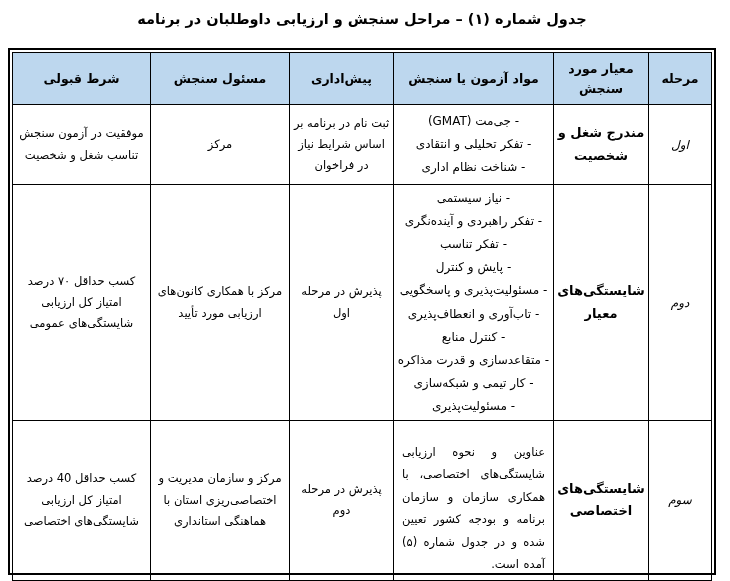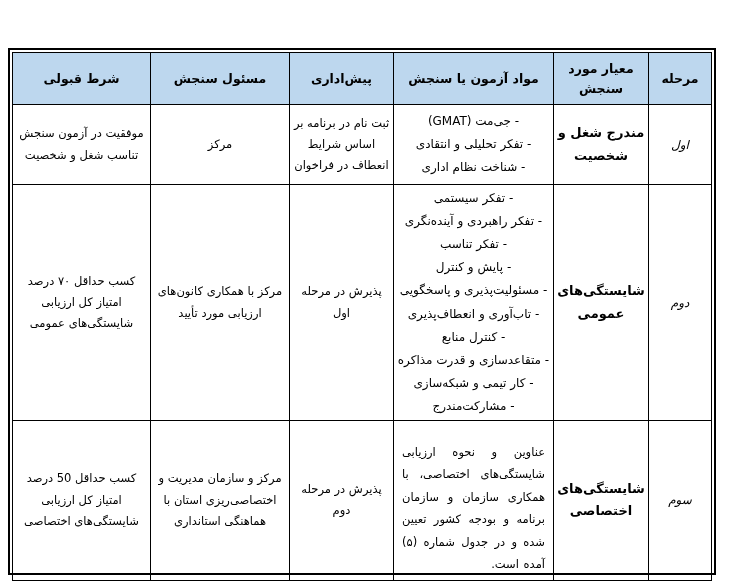--- a/index.html
+++ b/index.html
@@ -77,20 +77,21 @@
   }
   tr.r1 { height: 80px; }
   tr.r2 { height: 236px; }
   tr.r3 { height: 147px; }
 </style>
 </head>
 <body>
 
 <div class="sheet">
 
+  <div class="doc-title">جدول شماره (۱) – مراحل سنجش و ارزیابی داوطلبان در برنامه</div>
 
   <div class="tbl-wrap">
     <table class="stages">
       <colgroup>
         <col style="width:63px">
         <col style="width:95px">
         <col style="width:160px">
         <col style="width:104px">
         <col style="width:139px">
         <col>
@@ -109,52 +110,52 @@
         <tr class="r1">
           <td class="stage-cell">اول</td>
           <td class="criterion-cell">مندرج شغل و شخصیت</td>
           <td class="materials-cell">
             <div class="mat-list">
                 <div>- جی‌مت (GMAT)</div>
                 <div>- تفکر تحلیلی و انتقادی</div>
                 <div>- شناخت نظام اداری</div>
               </div>
           </td>
-          <td class="generic-cell">ثبت نام در برنامه بر اساس شرایط انعطاف در فراخوان</td>
+          <td class="generic-cell">ثبت نام در برنامه بر اساس شرایط نیاز در فراخوان</td>
           <td class="generic-cell">مرکز</td>
           <td class="generic-cell">موفقیت در آزمون سنجش تناسب شغل و شخصیت</td>
         </tr>
         <tr class="r2">
           <td class="stage-cell">دوم</td>
-          <td class="criterion-cell">شایستگی‌های عمومی</td>
+          <td class="criterion-cell">شایستگی‌های معیار</td>
           <td class="materials-cell">
             <div class="mat-list">
-                <div>- تفکر سیستمی</div>
+                <div>- نیاز سیستمی</div>
                 <div>- تفکر راهبردی و آینده‌نگری</div>
                 <div>- تفکر تناسب</div>
                 <div>- پایش و کنترل</div>
                 <div>- مسئولیت‌پذیری و پاسخگویی</div>
                 <div>- تاب‌آوری و انعطاف‌پذیری</div>
                 <div>- کنترل منابع</div>
                 <div>- متقاعدسازی و قدرت مذاکره</div>
                 <div>- کار تیمی و شبکه‌سازی</div>
-                <div>- مشارکت‌مندرج</div>
+                <div>- مسئولیت‌پذیری</div>
               </div>
           </td>
           <td class="generic-cell">پذیرش در مرحله اول</td>
           <td class="generic-cell">مرکز با همکاری کانون‌های ارزیابی مورد تأیید</td>
           <td class="generic-cell">کسب حداقل ۷۰ درصد امتیاز کل ارزیابی شایستگی‌های عمومی</td>
         </tr>
         <tr class="r3">
           <td class="stage-cell">سوم</td>
           <td class="criterion-cell">شایستگی‌های اختصاصی</td>
           <td class="materials-cell">
             <div class="mat-text">عناوین و نحوه ارزیابی شایستگی‌های اختصاصی، با همکاری سازمان و سازمان برنامه و بودجه کشور تعیین شده و در جدول شماره (۵) آمده است.</div>
           </td>
           <td class="generic-cell">پذیرش در مرحله دوم</td>
           <td class="generic-cell">مرکز و سازمان مدیریت و اختصاصی‌ریزی استان با هماهنگی استانداری</td>
-          <td class="generic-cell">کسب حداقل 50 درصد امتیاز کل ارزیابی شایستگی‌های اختصاصی</td>
+          <td class="generic-cell">کسب حداقل 40 درصد امتیاز کل ارزیابی شایستگی‌های اختصاصی</td>
         </tr>
       </tbody>
     </table>
   </div>
 
 </div>
 
 </body></html>

